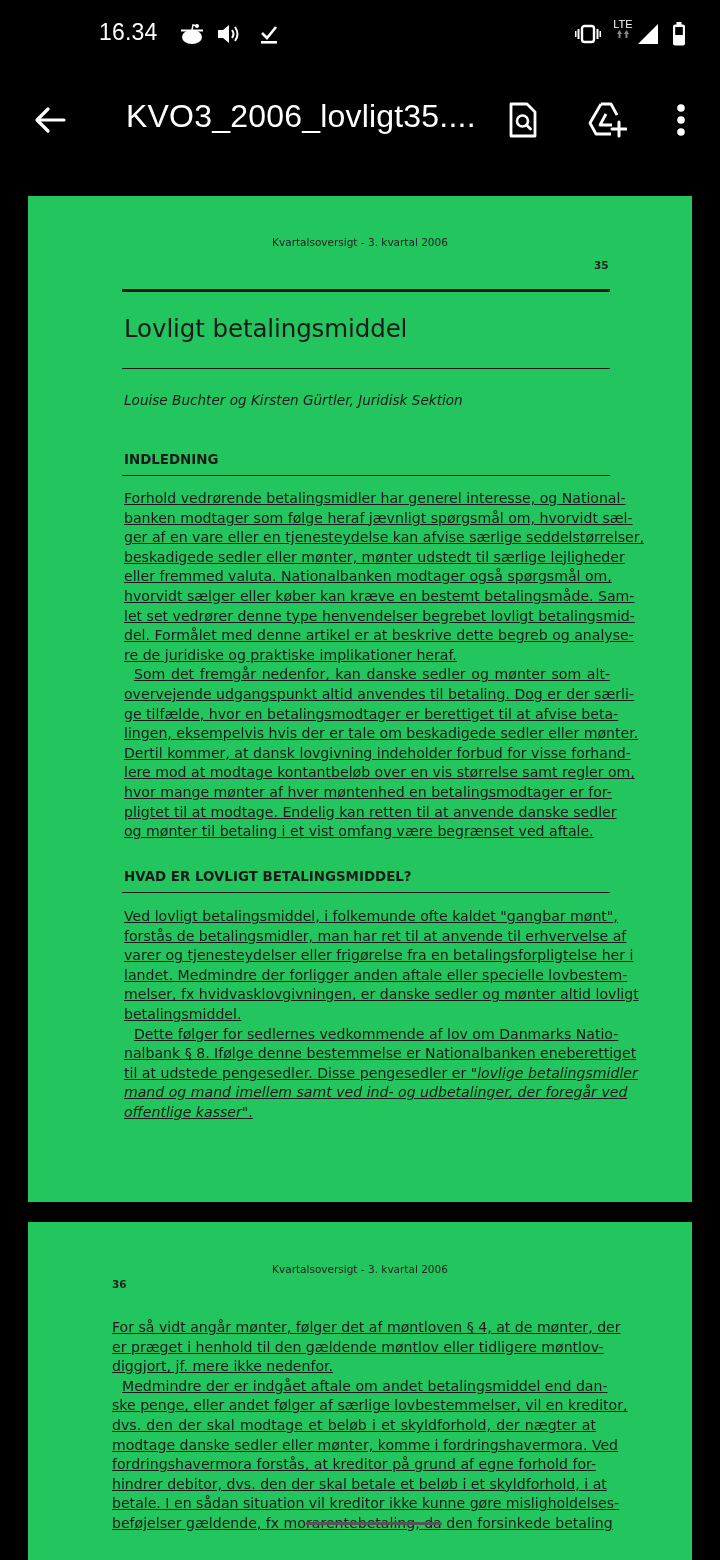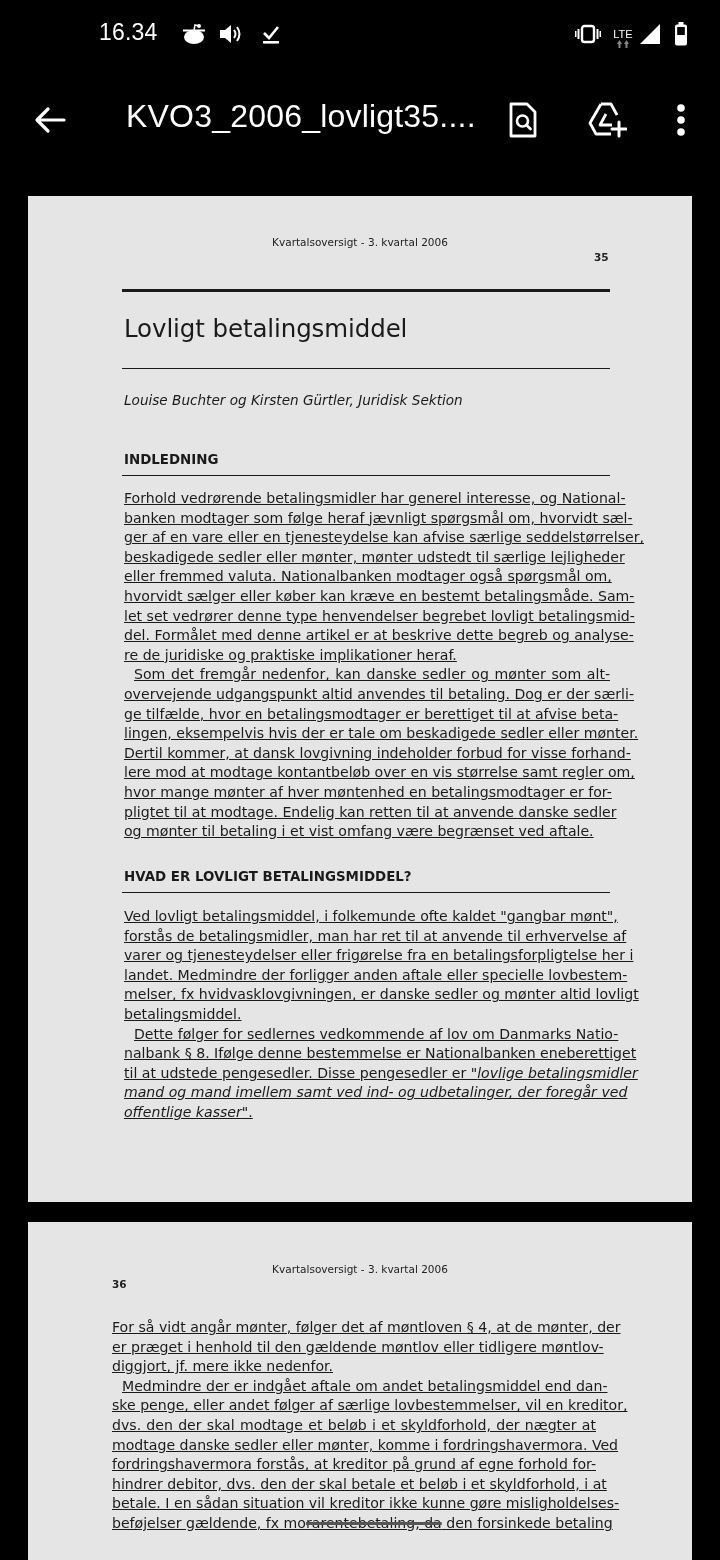--- a/index.html
+++ b/index.html
@@ -4,29 +4,29 @@
 <style>
   html, body { margin: 0; padding: 0; }
   body {
     width: 720px; height: 1560px; overflow: hidden;
     background: #000; position: relative;
     font-family: "Liberation Sans", "DejaVu Sans", sans-serif;
   }
   
   .statusbar { position: absolute; left: 0; top: 0; width: 720px; height: 70px; color: #fff; }
   .sb-time { position: absolute; left: 99px; top: 19px; font-size: 23px; font-weight: 500; letter-spacing: 0.2px; }
-  .sb-icon { position: absolute; top: 22px; height: 24px; display: flex; align-items: center; justify-content: flex-end; }
+  .sb-icon { position: absolute; top: 22px; height: 24px; display: flex; align-items: center; justify-content: flex-start; }
   
   .appbar { position: absolute; left: 0; top: 80px; width: 720px; height: 80px; color: #fff; }
   .ab-back { position: absolute; left: 30px; top: 20px; width: 40px; height: 40px; cursor: pointer; }
   .ab-title { position: absolute; left: 126px; top: 18px; font-size: 32px; white-space: nowrap; letter-spacing: 0.2px; }
   .ab-btn { position: absolute; top: 18px; width: 44px; height: 44px; display:flex; align-items:center; justify-content:center; cursor: pointer; }
 
   
-  .page { position: absolute; left: 28px; width: 664px; background: #e5e5e5; overflow: hidden; color: #1a1a1a;
+  .page { position: absolute; left: 28px; width: 664px; background: #22c55e; overflow: hidden; color: #1a1a1a;
     font-family: "DejaVu Sans", "Liberation Sans", sans-serif; }
   .page1 { top: 196px; height: 1006px; }
   .page2 { top: 1222px; height: 338px; }
 
   .run-head { position: absolute; left: 0; width: 100%; text-align: center; font-size: 10.5px; color: #222; }
   .page-num { position: absolute; font-size: 10.5px; color: #222; font-weight: bold; }
 
   .rule-thick { position: absolute; left: 94px; width: 488px; height: 3px; background: #1a1a1a; }
   .rule-thin { position: absolute; left: 94px; width: 488px; height: 1px; background: #1a1a1a; }
 
@@ -125,21 +125,21 @@
     <svg width="12" height="34" viewBox="0 0 12 34">
         <circle cx="6" cy="5" r="3.8" fill="#fff"></circle>
         <circle cx="6" cy="17" r="3.8" fill="#fff"></circle>
         <circle cx="6" cy="29" r="3.8" fill="#fff"></circle>
       </svg>
   </span>
 </div>
 
 <div class="page page1">
   <div class="run-head" style="top:40px;">Kvartalsoversigt - 3. kvartal 2006</div>
-  <div class="page-num" style="left:566px;top:55px;">35</div>
+  <div class="page-num" style="left:566px;top:63px;">35</div>
   <div class="rule-thick" style="top:93px;"></div>
   <div class="art-title">Lovligt betalingsmiddel</div>
   <div class="rule-thin" style="top:172px;"></div>
   <div class="authors">Louise Buchter og Kirsten Gürtler, Juridisk Sektion</div>
 
   <div class="section-h" style="top:256px;">INDLEDNING</div>
   <div class="rule-thin" style="top:279px;"></div>
 
   <div class="body-text" style="top:293px;">
     <p>

